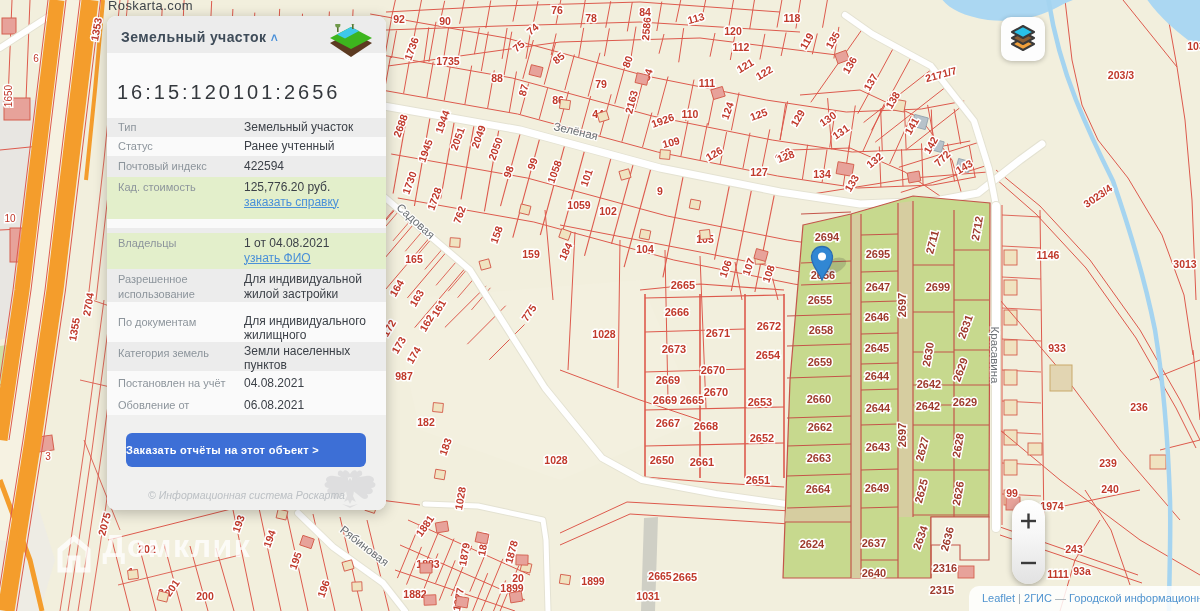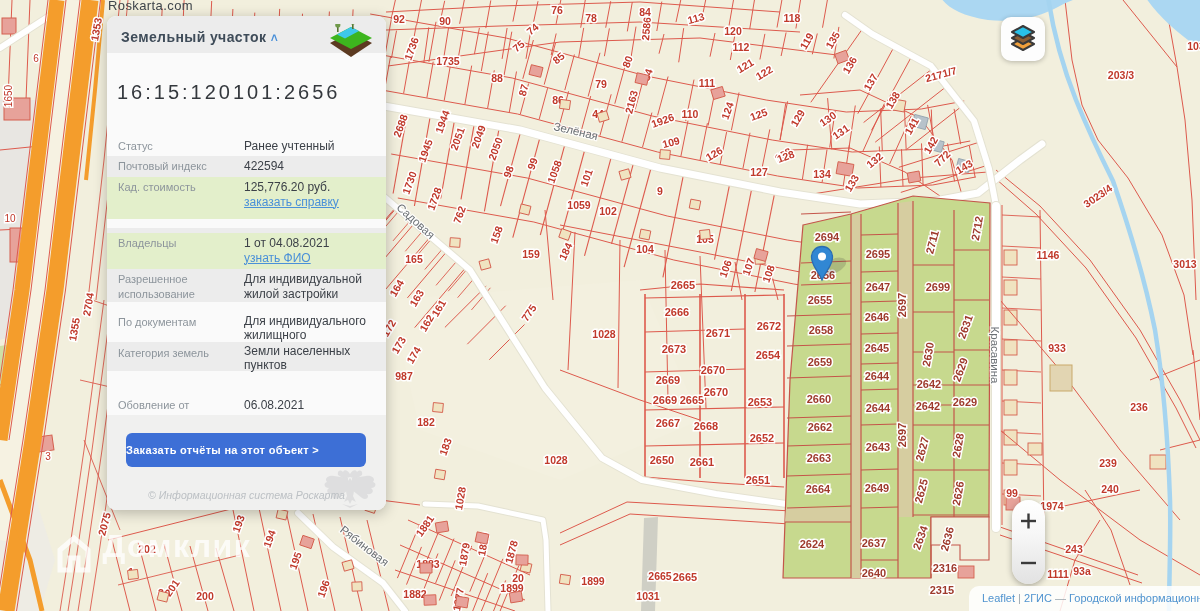--- a/index.html
+++ b/index.html
@@ -662,20 +662,24 @@
   <svg width="46" height="34" viewBox="0 0 46 34" style="position:absolute;right:12px;top:8px">
     <polygon points="23,8 44,19 23,33 2,19" fill="#5c3a21"></polygon>
     <polygon points="23,3 44,14 23,25 2,14" fill="#3db51e"></polygon>
     <polygon points="23,3 9,10.5 17,14.6 31,7.1" fill="#3ec8e8"></polygon>
     <rect x="9" y="1" width="1.6" height="7" fill="#56722f"></rect>
       <circle cx="9.8" cy="1" r="2.6" fill="#6f9a4a"></circle>
     <rect x="24" y="-2" width="1.6" height="7" fill="#56722f"></rect>
       <circle cx="24.8" cy="-2" r="2.6" fill="#6f9a4a"></circle>
   </svg>
   <div id="pnum">16:15:120101:2656</div>
+  <div class="row gray" style="top:102px;height:19px">
+      <div class="lab" style="top:2px">Тип</div>
+      <div class="val" style="top:2px">Земельный участок</div>
+    </div>
   <div class="row" style="top:121px;height:19px">
       <div class="lab" style="top:2px">Статус</div>
       <div class="val" style="top:2px">Ранее учтенный</div>
     </div>
   <div class="row gray" style="top:140px;height:21px">
       <div class="lab" style="top:3px">Почтовый индекс</div>
       <div class="val" style="top:3px">422594</div>
     </div>
   <div class="row green" style="top:161px;height:42px">
       <div class="lab" style="top:3px">Кад. стоимость</div>
@@ -693,20 +697,24 @@
       <div class="lab" style="top:3px">Разрешенное использование</div>
       <div class="val" style="top:3px">Для индивидуальной жилой застройки</div>
     </div>
   <div class="row" style="top:298px;height:40px">
       <div class="lab" style="top:1px">По документам</div>
       <div class="val" style="top:1px;line-height:13.5px">Для индивидуального жилищного строительства</div>
     </div>
   <div class="row gray" style="top:326px;height:29px">
       <div class="lab" style="top:4px">Категория земель</div>
       <div class="val" style="top:2px;line-height:14px">Земли населенных пунктов</div>
+    </div>
+  <div class="row" style="top:355px;height:24px">
+      <div class="lab" style="top:5px">Постановлен на учёт</div>
+      <div class="val" style="top:5px">04.08.2021</div>
     </div>
   <div class="row" style="top:379px;height:20px">
       <div class="lab" style="top:3px">Обовление от</div>
       <div class="val" style="top:3px">06.08.2021</div>
     </div>
   <div id="pfoot"></div>
   <div id="pbtn">Заказать отчёты на этот объект &gt;</div>
   <svg width="60" height="44" viewBox="0 0 60 44" style="position:absolute;right:6px;bottom:0px;opacity:0.5">
       <g fill="#cdced0">
         <path d="M30 8 C28 4 24 3 23 6 C20 3 17 5 18 9 L24 13 L30 11 L36 13 L42 9 C43 5 40 3 37 6 C36 3 32 4 30 8 Z"></path>

